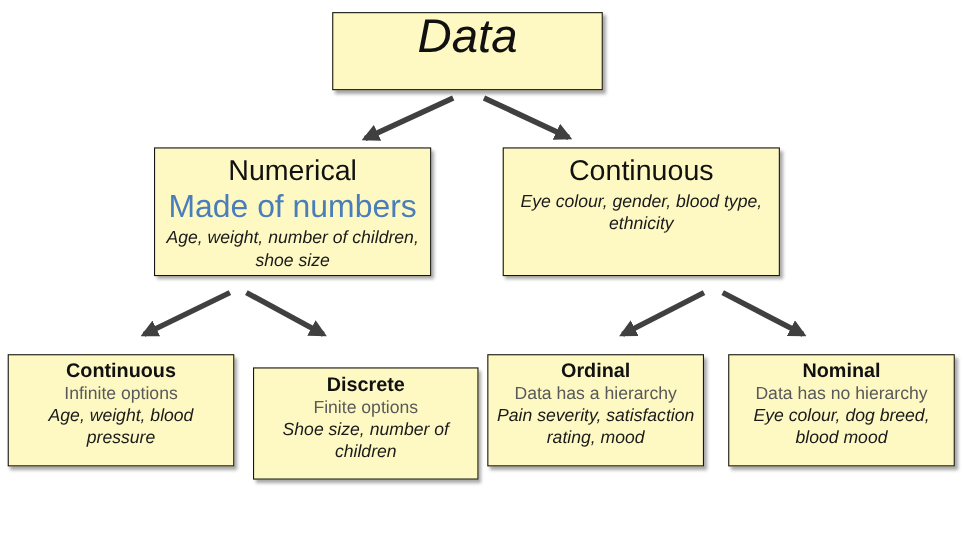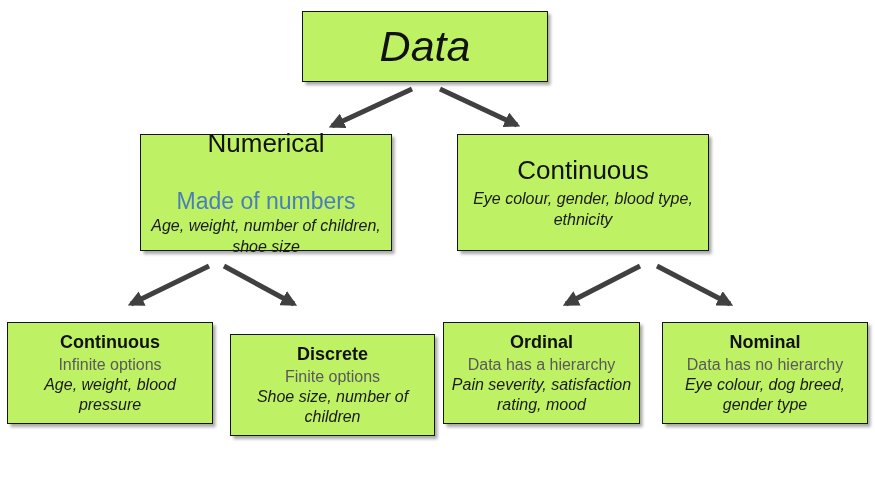--- a/index.html
+++ b/index.html
@@ -2,34 +2,34 @@
 <html style="--accent-blue: #4a7ebb; --subtitle-gray: #595959;"><head>
 <meta charset="utf-8">
 <style>
   html,body{margin:0;padding:0;background:#ffffff;}
   .canvas{
     position:relative;width:875px;height:488px;background:#ffffff;overflow:hidden;
     font-family:"Liberation Sans",sans-serif;color:#1a1a1a;
   }
   .arrows{position:absolute;left:0;top:0;z-index:0;pointer-events:none;}
   .node{
-    position:absolute;z-index:1;background:#bef264;border:1.6px solid #151515;
+    position:absolute;z-index:1;background:#fef9c3;border:1.6px solid #151515;
     box-shadow:2.5px 3px 3px rgba(0,0,0,0.35);
-    display:flex;flex-direction:column;align-items:center;justify-content:center;
+    display:flex;flex-direction:column;align-items:center;
     text-align:center;box-sizing:border-box;
   }
   
   .node.root{left:302px;top:11px;width:246px;height:71px;}
   .root-label{font-style:italic;font-size:43px;line-height:1;color:#111;}
   
   .node.l2{width:252px;height:117px;top:134px;padding:4px 6px;}
   .node.l2.numerical{left:140px;}
   .node.l2.categorical{left:457px;}
   .l2-title{font-size:26px;line-height:1.25;color:#111;}
-  .l2-subtitle{font-size:23px;line-height:1.15;color:var(--accent-blue,#4a7ebb);margin-top:28px;}
+  .l2-subtitle{font-size:29px;line-height:1.15;color:var(--accent-blue,#4a7ebb);}
   .l2-examples{font-size:16px;font-style:italic;line-height:1.3;color:#1a1a1a;margin-top:2px;}
   
   .node.l3{height:102px;top:322px;padding:3px 5px;}
   .node.l3.continuous{left:7px;width:206px;}
   .node.l3.discrete{left:230px;width:205px;margin-top:12px;}
   .node.l3.ordinal{left:443px;width:197px;}
   .node.l3.nominal{left:662px;width:206px;}
   .l3-title{font-size:18px;font-weight:bold;line-height:1.3;color:#111;}
   .l3-subtitle{font-size:16px;line-height:1.25;color:var(--subtitle-gray,#595959);}
   .l3-examples{font-size:16px;font-style:italic;line-height:1.25;color:#1a1a1a;}
@@ -84,16 +84,16 @@
 
   <div class="node l3 ordinal">
     <div class="l3-title">Ordinal</div>
     <div class="l3-subtitle">Data has a hierarchy</div>
     <div class="l3-examples">Pain severity, satisfaction rating, mood</div>
   </div>
 
   <div class="node l3 nominal">
     <div class="l3-title">Nominal</div>
     <div class="l3-subtitle">Data has no hierarchy</div>
-    <div class="l3-examples">Eye colour, dog breed, gender type</div>
+    <div class="l3-examples">Eye colour, dog breed, blood mood</div>
   </div>
 
 </div>
 
 </body></html>

